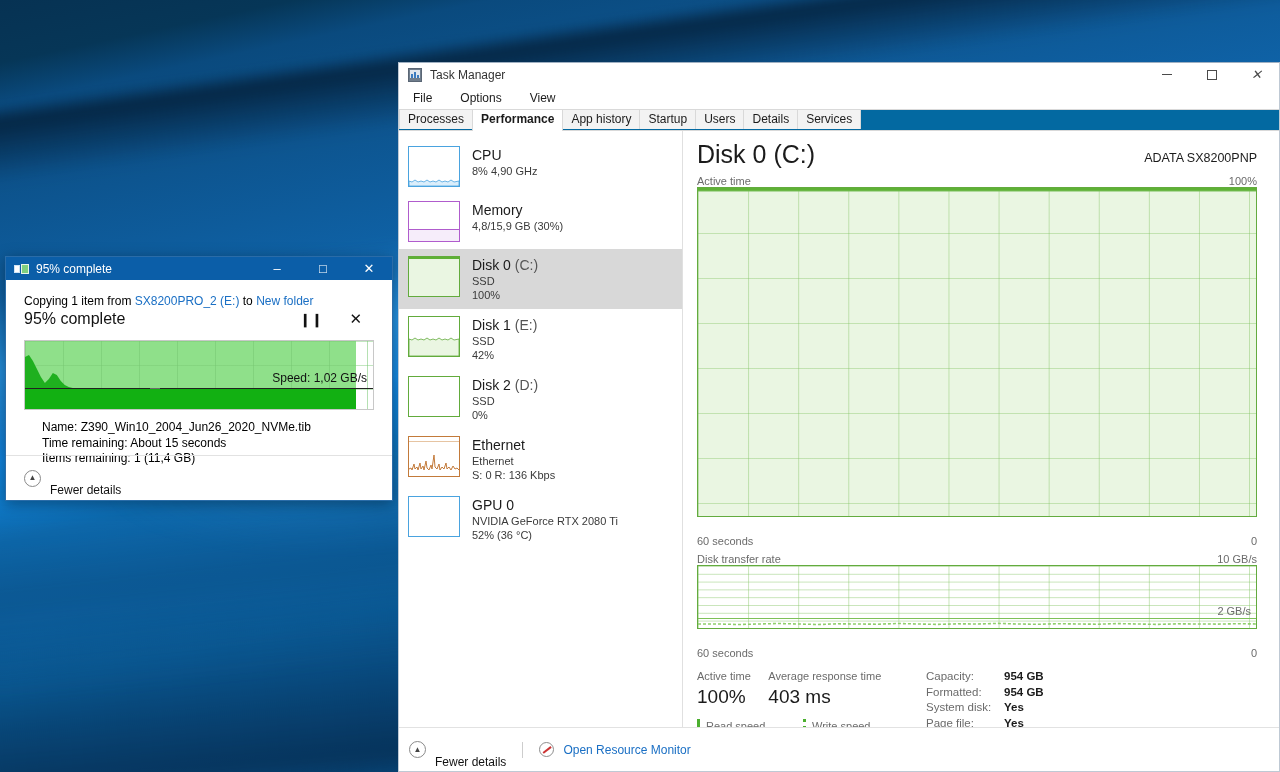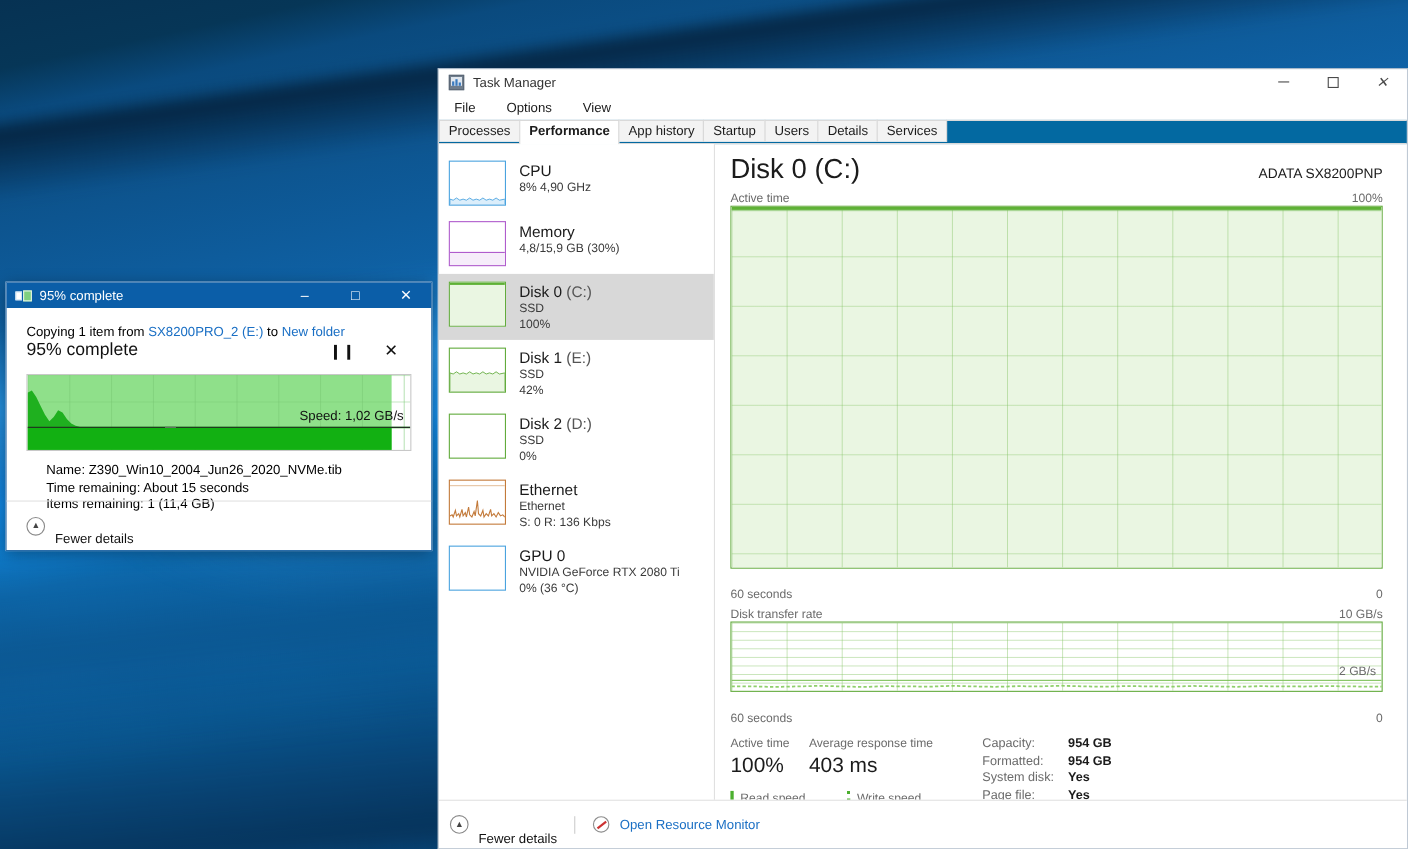--- a/index.html
+++ b/index.html
@@ -192,21 +192,21 @@
     background: #ffffff; height: 22px; font-weight: bold;
     border-color: #d9d9d9; position: relative; z-index: 2;
     margin-bottom: -1px;
   }
   #tm-tabs-filler { flex: 1; border-bottom: 1px solid #d9d9d9; }
 
   #tm-content { display: flex; height: 606px; }
 
   
   #tm-sidebar {
-    width: 251px; border-right: 1px solid #e0e0e0; padding-top: 8px;
+    width: 284px; border-right: 1px solid #e0e0e0; padding-top: 8px;
     background: #ffffff; overflow: hidden;
   }
   .perf-item {
     display: flex; gap: 12px; padding: 7px 10px 7px 9px; align-items: flex-start;
     cursor: pointer;
   }
   .perf-item.selected { background: #d8d8d8; }
   .perf-thumb { width: 52px; height: 41px; flex: none; position: relative; background: #fff; overflow: hidden; }
   .perf-meta { padding-top: 1px; }
   .perf-name { font-size: 14px; color: #1b1b1b; line-height: 17px; }
@@ -478,21 +478,21 @@
           <div class="perf-sub">Ethernet</div>
           <div class="perf-sub muted">S: 0 R: 136 Kbps</div>
         </div>
       </div>
 
       <div class="perf-item">
         <div class="perf-thumb thumb-gpu"></div>
         <div class="perf-meta">
           <div class="perf-name">GPU 0</div>
           <div class="perf-sub">NVIDIA GeForce RTX 2080 Ti</div>
-          <div class="perf-sub">0%  (36 °C)</div>
+          <div class="perf-sub">52%  (36 °C)</div>
         </div>
       </div>
     </div>
 
     <div id="tm-main">
 
       <div id="main-head">
         <div id="main-title">Disk 0 (C:)</div>
         <div id="main-sub">ADATA SX8200PNP</div>
       </div>

